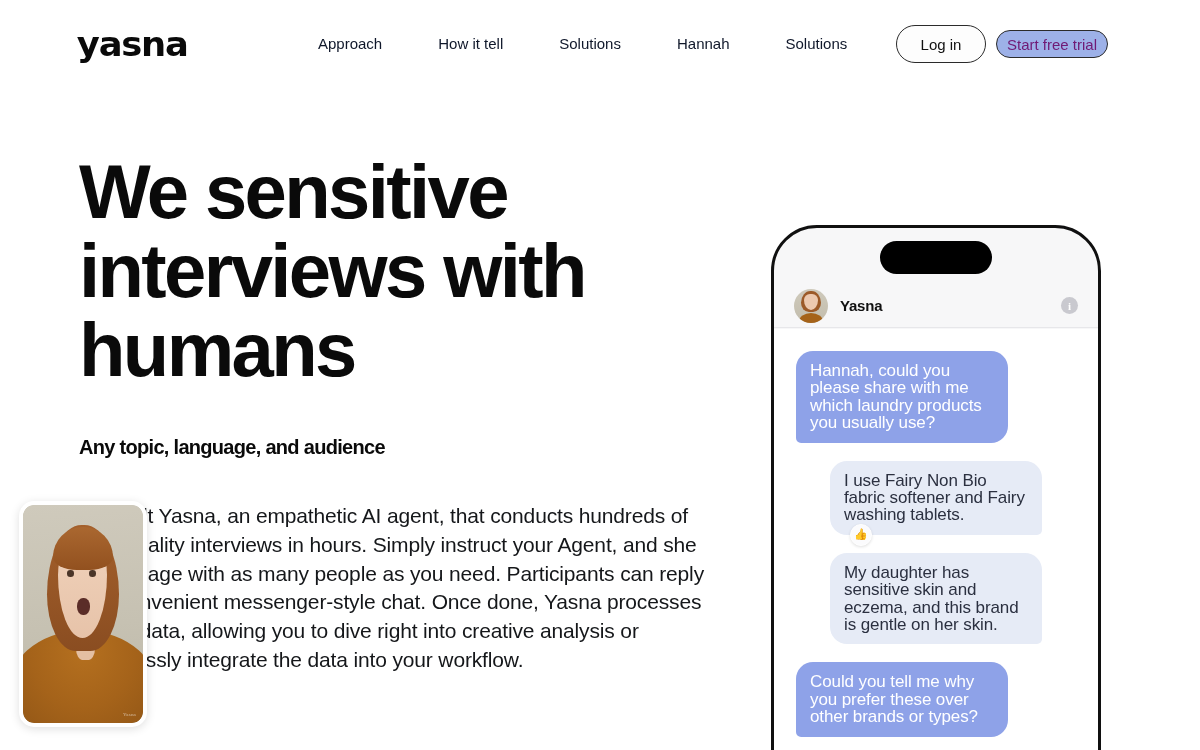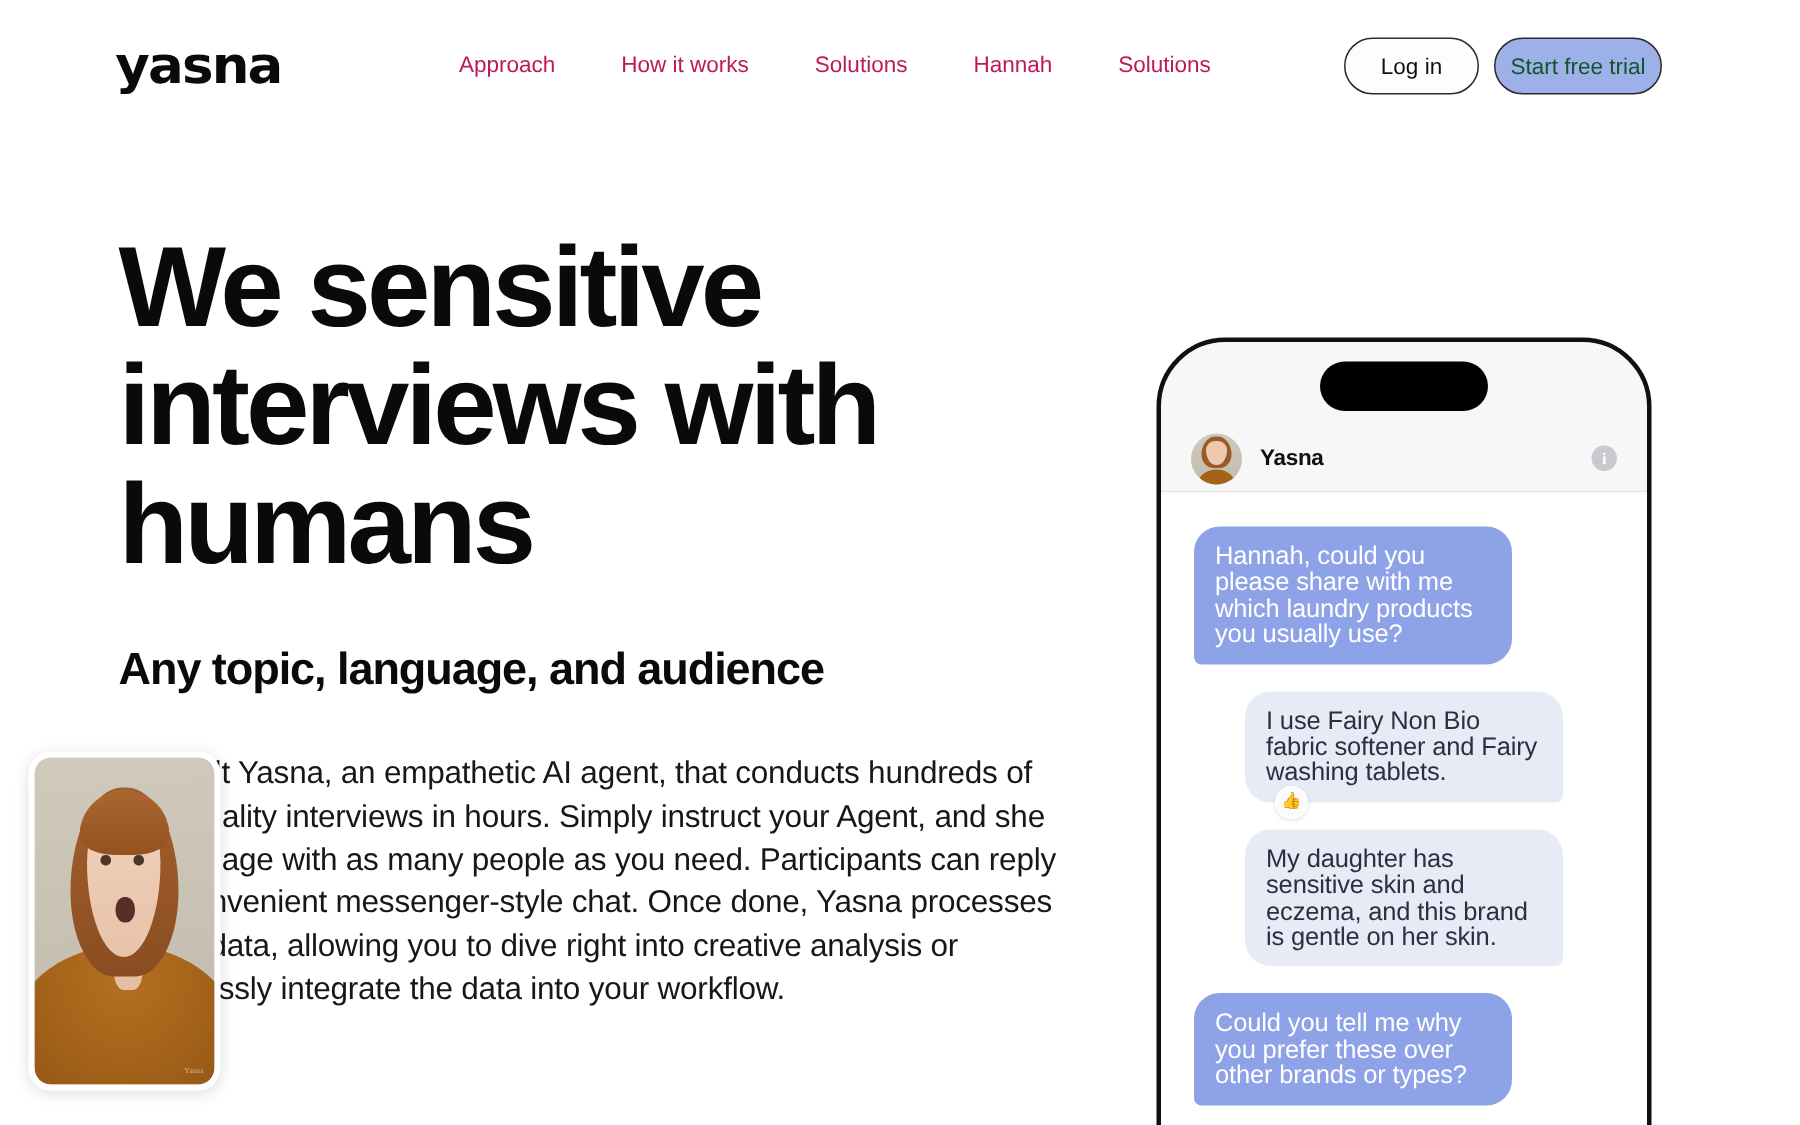--- a/index.html
+++ b/index.html
@@ -21,51 +21,51 @@
     font-size:34px; font-weight:900; color:#0a0a0a;
     letter-spacing:-1.2px; line-height:1;
     font-family:"DejaVu Sans", sans-serif;
     transform:scaleX(1.04);
   }
   .nav-links {
     position:absolute; left:306px; top:33px;
     display:flex; align-items:center; gap:44px;
   }
   .nav-link {
-    font-size:15px; color:#be185d; text-decoration:none;
-    white-space:nowrap; cursor:pointer; line-height:22px;
+    font-size:15px; color:#0f172a; text-decoration:none;
+    white-space:nowrap; cursor:pointer; line-height:22px;margin-left:12px;
   }
   .nav-actions {
     position:absolute; right:92px; top:25px;
     display:flex; align-items:center; gap:10px;
   }
   .btn {
     border-radius:999px; font-size:15px; line-height:1;
     cursor:pointer; white-space:nowrap;
     display:inline-flex; align-items:center; justify-content:center;
   }
   .btn-login {
     width:90px; height:38px;
     background:#fdfdfd; border:1px solid #2b2b2b; color:#111;
   }
   .btn-trial {
-    width:112px; height:38px;
-    background:#9db1e8; border:1px solid #2b2b2b; color:#14532d;
+    width:112px; height:28px;
+    background:#9db1e8; border:1px solid #2b2b2b; color:#701a75;
   }
 
   
   .hero-title {
     position:absolute; left:79px; top:152px;
     width:640px;
     font-size:76px; font-weight:700; line-height:79px;
     letter-spacing:-2.6px; color:#0a0a0a;
   }
   .hero-sub {
     position:absolute; left:79px; top:428px;
-    font-size:30px; font-weight:700; letter-spacing:-0.7px;
+    font-size:20px; font-weight:700; letter-spacing:-0.7px;
     color:#0a0a0a; line-height:38px;
   }
   .hero-body {
     position:absolute; left:79px; top:502px;
     width:640px;
     font-size:21px; line-height:28.8px; color:#15171a;
     letter-spacing:-0.15px;
   }
 
   
@@ -188,21 +188,21 @@
 </head>
 <body>
 
 <div class="page">
 
   <div class="navbar">
     <div class="logo">yasna</div>
 
     <nav class="nav-links">
       <a class="nav-link">Approach</a>
-      <a class="nav-link">How it works</a>
+      <a class="nav-link">How it tell</a>
       <a class="nav-link">Solutions</a>
       <a class="nav-link">Hannah</a>
       <a class="nav-link">Solutions</a>
     </nav>
 
     <div class="nav-actions">
       <button class="btn btn-login">Log in</button>
       <button class="btn btn-trial">Start free trial</button>
     </div>
   </div>

